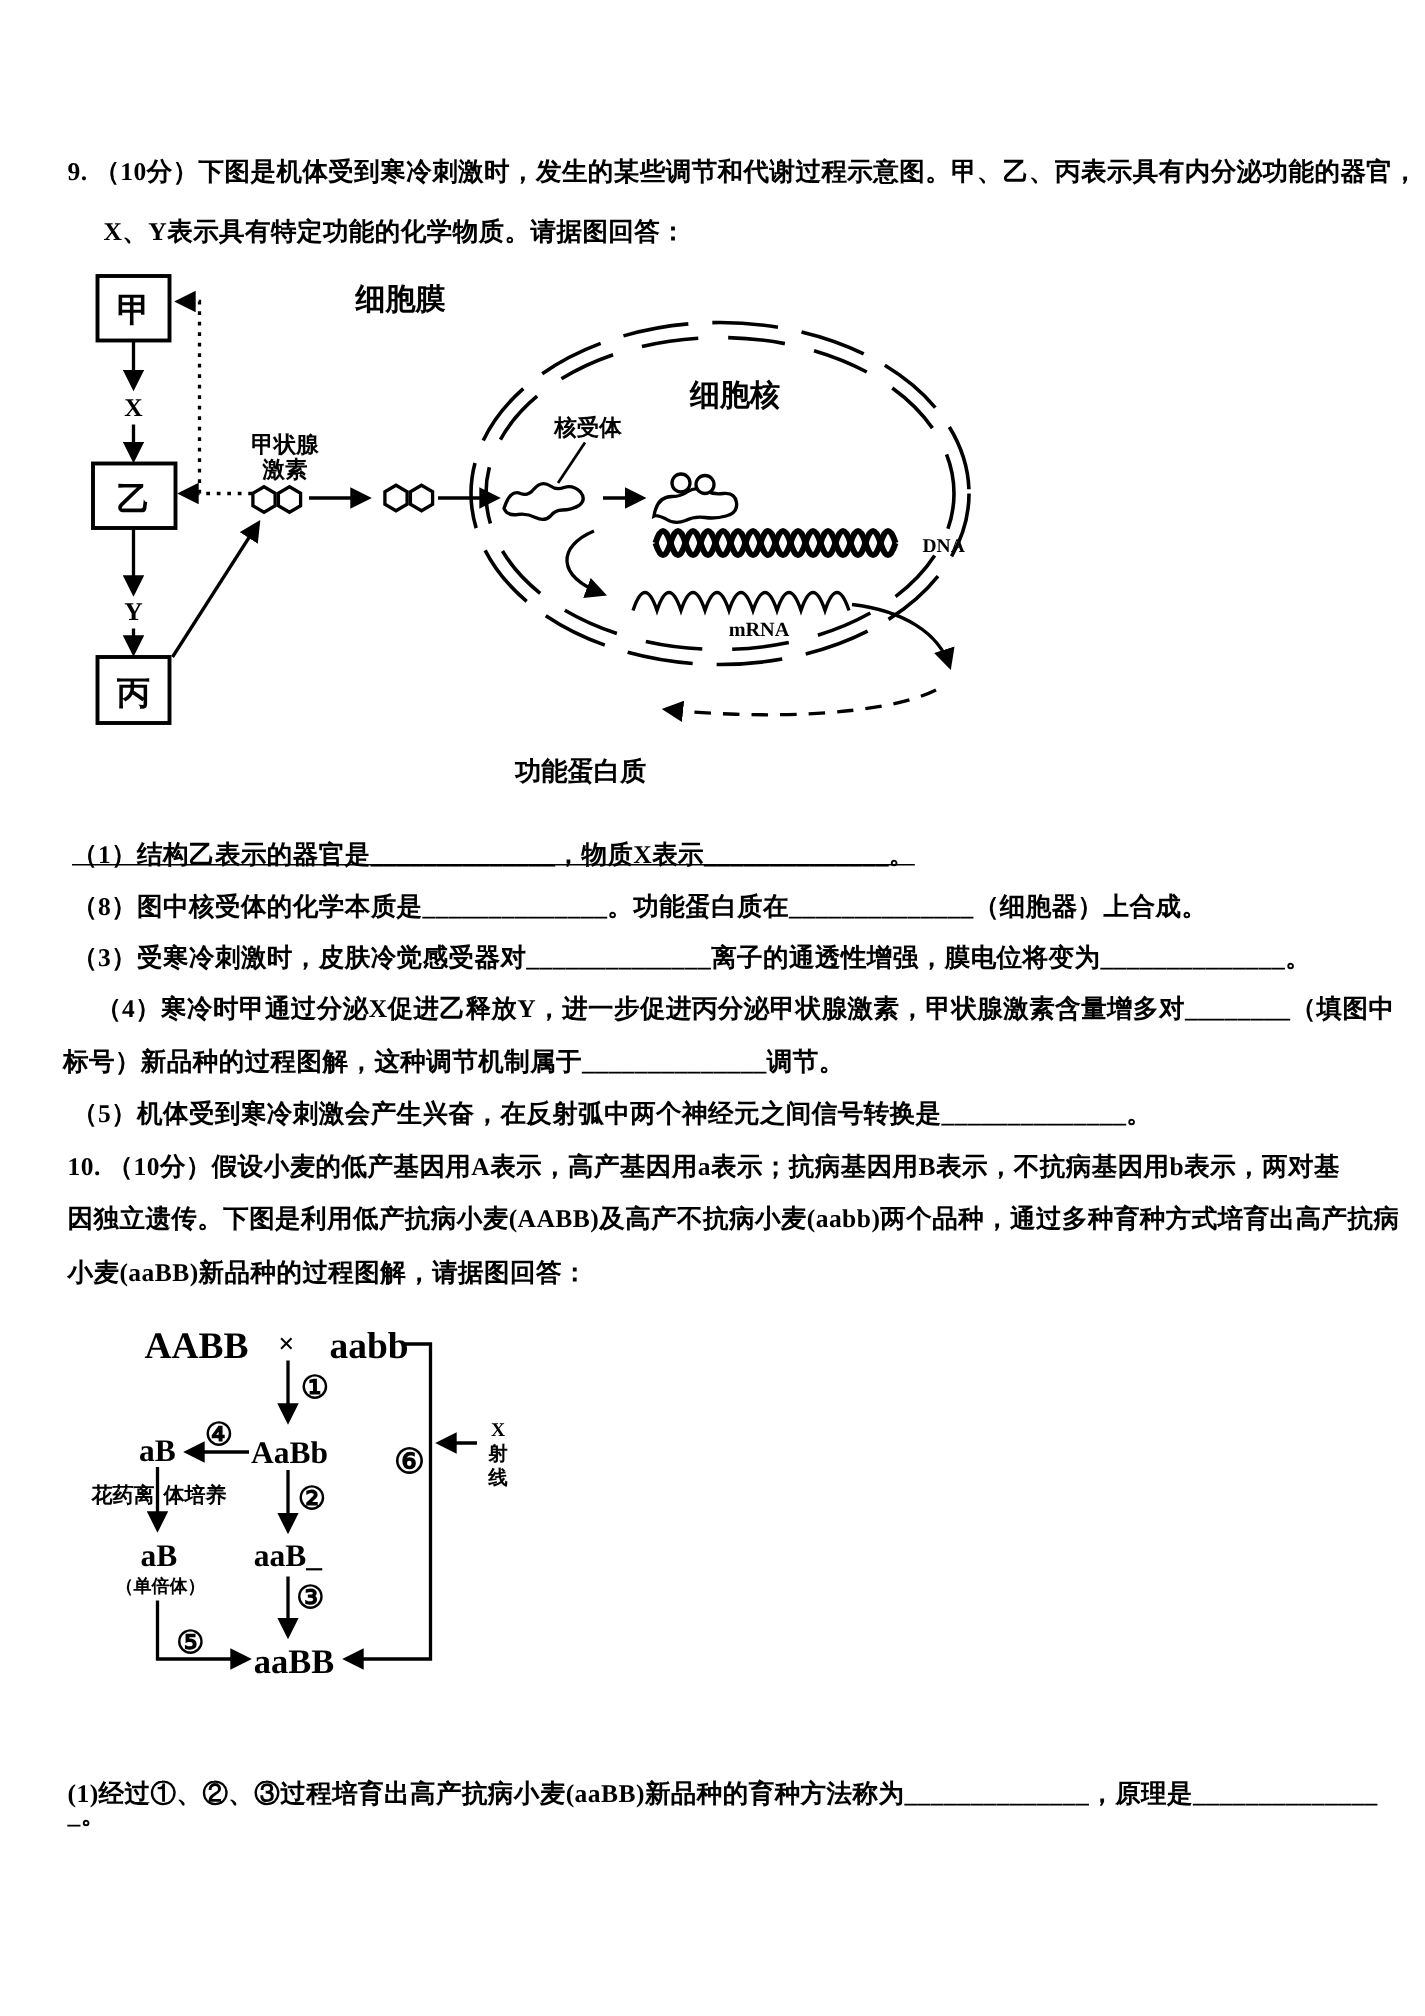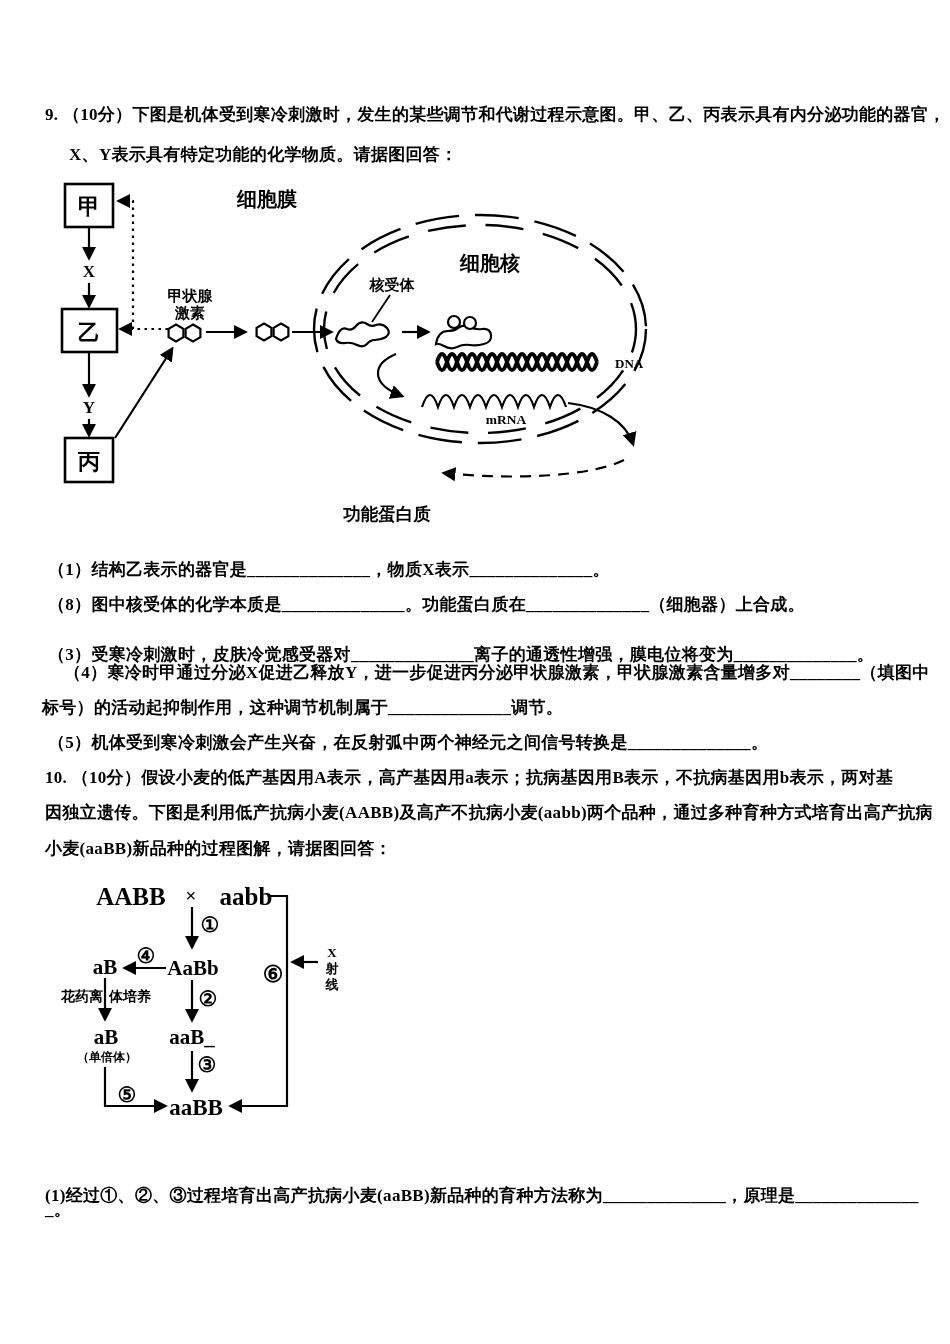--- a/index.html
+++ b/index.html
@@ -97,25 +97,25 @@
     <path class="ln" d="M356,178 C332,188 330,208 362,220" marker-end="url(#ar)"></path>
 
     <path class="ln" d="M382,231 Q390,207 398,231 Q406,207 414,231 Q422,207 430,231 Q438,207 446,231 Q454,207 462,231 Q470,207 478,231 Q486,207 494,231 Q502,207 510,231 Q518,207 526,231"></path>
     <text x="466" y="248" font-size="13.5" text-anchor="middle">mRNA</text>
 
     <path class="ln" d="M528,227 C562,231 586,246 593,268" marker-end="url(#ar)"></path>
     <path class="ln dash" d="M584,284 C550,301 470,304 404,297" marker-end="url(#ar)"></path>
     <text x="347" y="344" font-size="17.5" text-anchor="middle">功能蛋白质</text>
   </svg>
 
-  <div class="tline" style="left:48px; top:558px;">（1）结构乙表示的器官是______________，物质X表示______________。</div>
+  <div class="tline" style="left:48px; top:558px;text-decoration:underline;">（1）结构乙表示的器官是______________，物质X表示______________。</div>
   <div class="tline" style="left:48px; top:593px;">（8）图中核受体的化学本质是______________。功能蛋白质在______________（细胞器）上合成。</div>
-  <div class="tline" style="left:48px; top:627px;margin-top:16px;">（3）受寒冷刺激时，皮肤冷觉感受器对______________离子的通透性增强，膜电位将变为______________。</div>
+  <div class="tline" style="left:48px; top:627px;">（3）受寒冷刺激时，皮肤冷觉感受器对______________离子的通透性增强，膜电位将变为______________。</div>
   <div class="tline" style="left:48px; top:661px;margin-left:16px;">（4）寒冷时甲通过分泌X促进乙释放Y，进一步促进丙分泌甲状腺激素，甲状腺激素含量增多对________（填图中</div>
-  <div class="tline" style="left:42px; top:696px;">标号）的活动起抑制作用，这种调节机制属于______________调节。</div>
+  <div class="tline" style="left:42px; top:696px;">标号）新品种的过程图解，这种调节机制属于______________调节。</div>
   <div class="tline" style="left:48px; top:731px;">（5）机体受到寒冷刺激会产生兴奋，在反射弧中两个神经元之间信号转换是______________。</div>
 
   <div class="tline" style="left:45px; top:766px;text-align:center;">10. （10分）假设小麦的低产基因用A表示，高产基因用a表示；抗病基因用B表示，不抗病基因用b表示，两对基</div>
   <div class="tline" style="left:45px; top:801px;">因独立遗传。下图是利用低产抗病小麦(AABB)及高产不抗病小麦(aabb)两个品种，通过多种育种方式培育出高产抗病</div>
   <div class="tline" style="left:45px; top:837px;">小麦(aaBB)新品种的过程图解，请据图回答：</div>
 
   <svg style="left:60px; top:875px;" width="300" height="255" viewBox="0 0 300 255">
     <defs>
       <marker id="ar2" viewBox="0 0 10 10" refX="8" refY="5" markerWidth="6.5" markerHeight="6.5" orient="auto-start-reverse">
         <path d="M0,0 L10,5 L0,10 z" fill="#000"></path>

